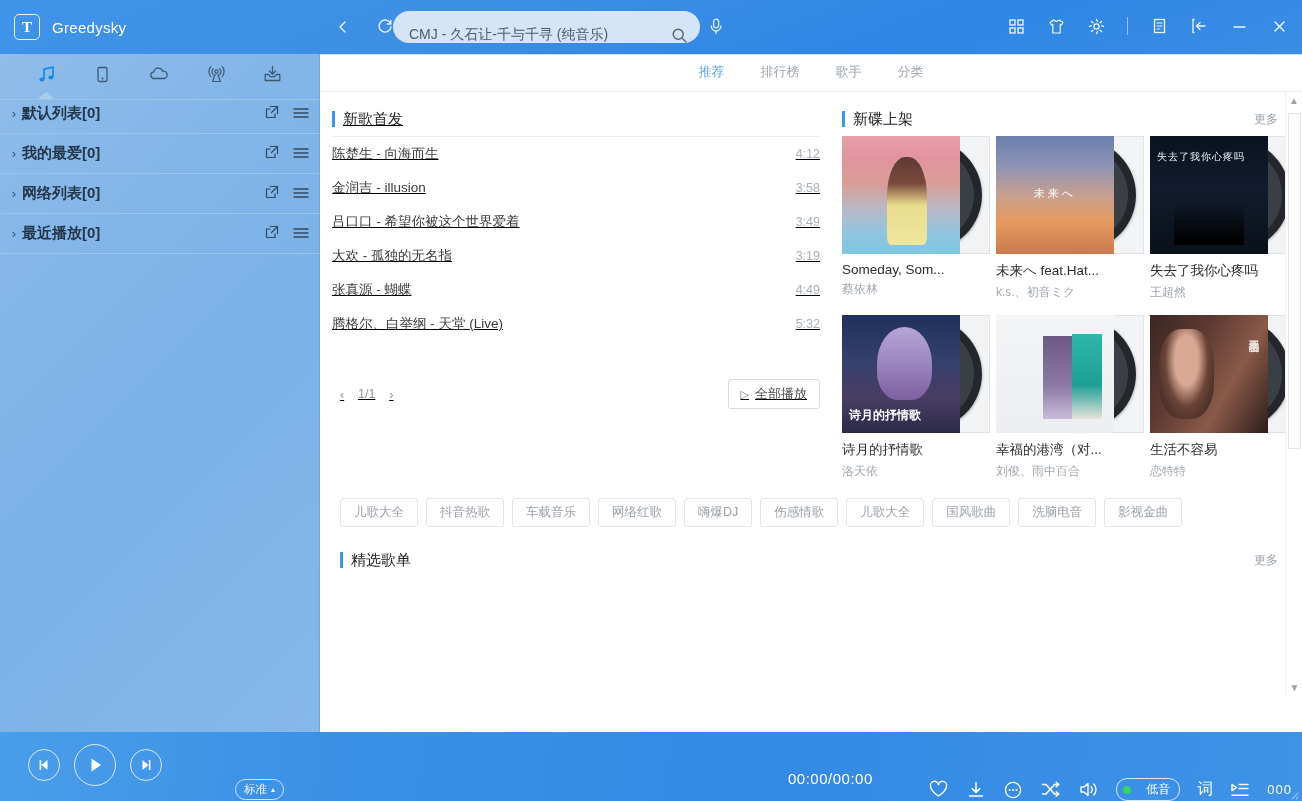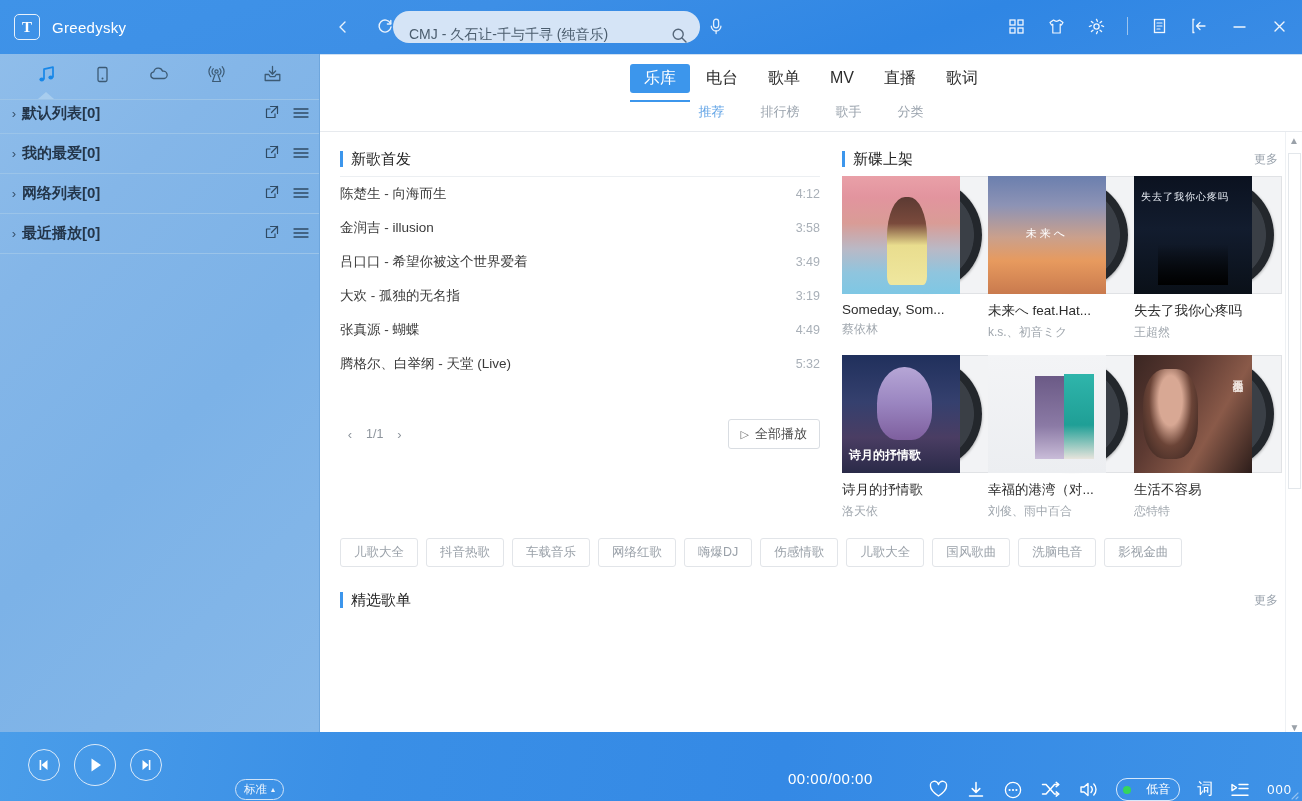--- a/index.html
+++ b/index.html
@@ -91,21 +91,21 @@
   .nav-tab.active::after {
     content: ""; position: absolute; bottom: -9px; left: 0; width: 100%; height: 2px; background: #3c96ec;
   }
   .sub-tabs { display: flex; justify-content: center; gap: 36px; margin-top: 8px; }
   .sub-tab { font-size: 13px; color: #9aa3ad; cursor: pointer; }
   .sub-tab.active { color: #64a5e6; }
   .content-sep { height: 1px; background: #e7eaee; margin-top: 10px; }
 
   .body-scroll { position: relative; height: 604px; overflow: hidden; }
   .cols { display: flex; padding: 14px 0 0 0; }
-  .col-left { width: 500px; padding-left: 20px; }
+  .col-left { width: 500px; padding-left: 12px; text-decoration: underline; }
   .col-right { flex: 1; padding-left: 22px; padding-right: 24px; }
 
   .sec-head { display: flex; align-items: center; height: 26px; margin-bottom: 4px; }
   .sec-bar { width: 3px; height: 16px; background: #3c96ec; margin-right: 8px; }
   .sec-title { font-size: 15px; color: #222; }
   .sec-more { margin-left: auto; font-size: 12px; color: #9aa3ad; cursor: pointer; }
 
   .song-list { border-top: 1px solid #eceff2; }
   .song-row {
     height: 34px; display: flex; align-items: center; font-size: 13.5px;
@@ -117,21 +117,21 @@
   .pager { display: flex; align-items: center; margin-top: 38px; }
   .pg-btn { width: 20px; height: 20px; display: flex; align-items: center; justify-content: center;
     color: #8d949c; font-size: 13px; cursor: pointer; }
   .pg-label { font-size: 12.5px; color: #8d949c; margin: 0 6px; }
   .playall {
     margin-left: auto; border: 1px solid #d9dde2; border-radius: 3px;
     padding: 5px 12px; font-size: 13px; color: #4a4a4a; cursor: pointer;
     display: flex; align-items: center; gap: 6px; background: #fff;
   }
 
-  .album-grid { display: flex; flex-wrap: wrap; gap: 0 28px; }
+  .album-grid { display: flex; flex-wrap: wrap; gap: 0 36px; }
   .album { width: 118px; margin-bottom: 14px; cursor: pointer; }
   .album-art { position: relative; width: 118px; height: 118px; }
   .disc {
     position: absolute; right: -22px; top: 3px; width: 112px; height: 112px; border-radius: 50%;
     background: radial-gradient(circle at 50% 50%, #6a6f76 0 13%, #2b2f35 14% 22%, #3a3f46 23% 60%, #23272c 61% 100%);
     box-shadow: 0 1px 3px rgba(0,0,0,.35);
   }
   .disc::after {
     content: ""; position: absolute; left: 50%; top: 50%; transform: translate(-50%,-50%);
     width: 16px; height: 16px; border-radius: 50%; background: #c9ced5;
@@ -400,28 +400,20 @@
               </svg></span>
           <span><svg width="16" height="12" viewBox="0 0 16 12">
                 <path d="M1 2 H15 M1 6 H15 M1 10 H15" stroke="currentColor" stroke-width="1.3" stroke-linecap="round"></path>
               </svg></span>
         </div>
       </div>
     </div>
   </div>
 
   <div class="content">
-    <div class="nav-tabs">
-      <div class="nav-tab active">乐库</div>
-      <div class="nav-tab">电台</div>
-      <div class="nav-tab">歌单</div>
-      <div class="nav-tab">MV</div>
-      <div class="nav-tab">直播</div>
-      <div class="nav-tab">歌词</div>
-    </div>
     <div class="sub-tabs">
       <div class="sub-tab active">推荐</div>
       <div class="sub-tab">排行榜</div>
       <div class="sub-tab">歌手</div>
       <div class="sub-tab">分类</div>
     </div>
     <div class="content-sep"></div>
 
     <div class="body-scroll">
       <div class="cols">

